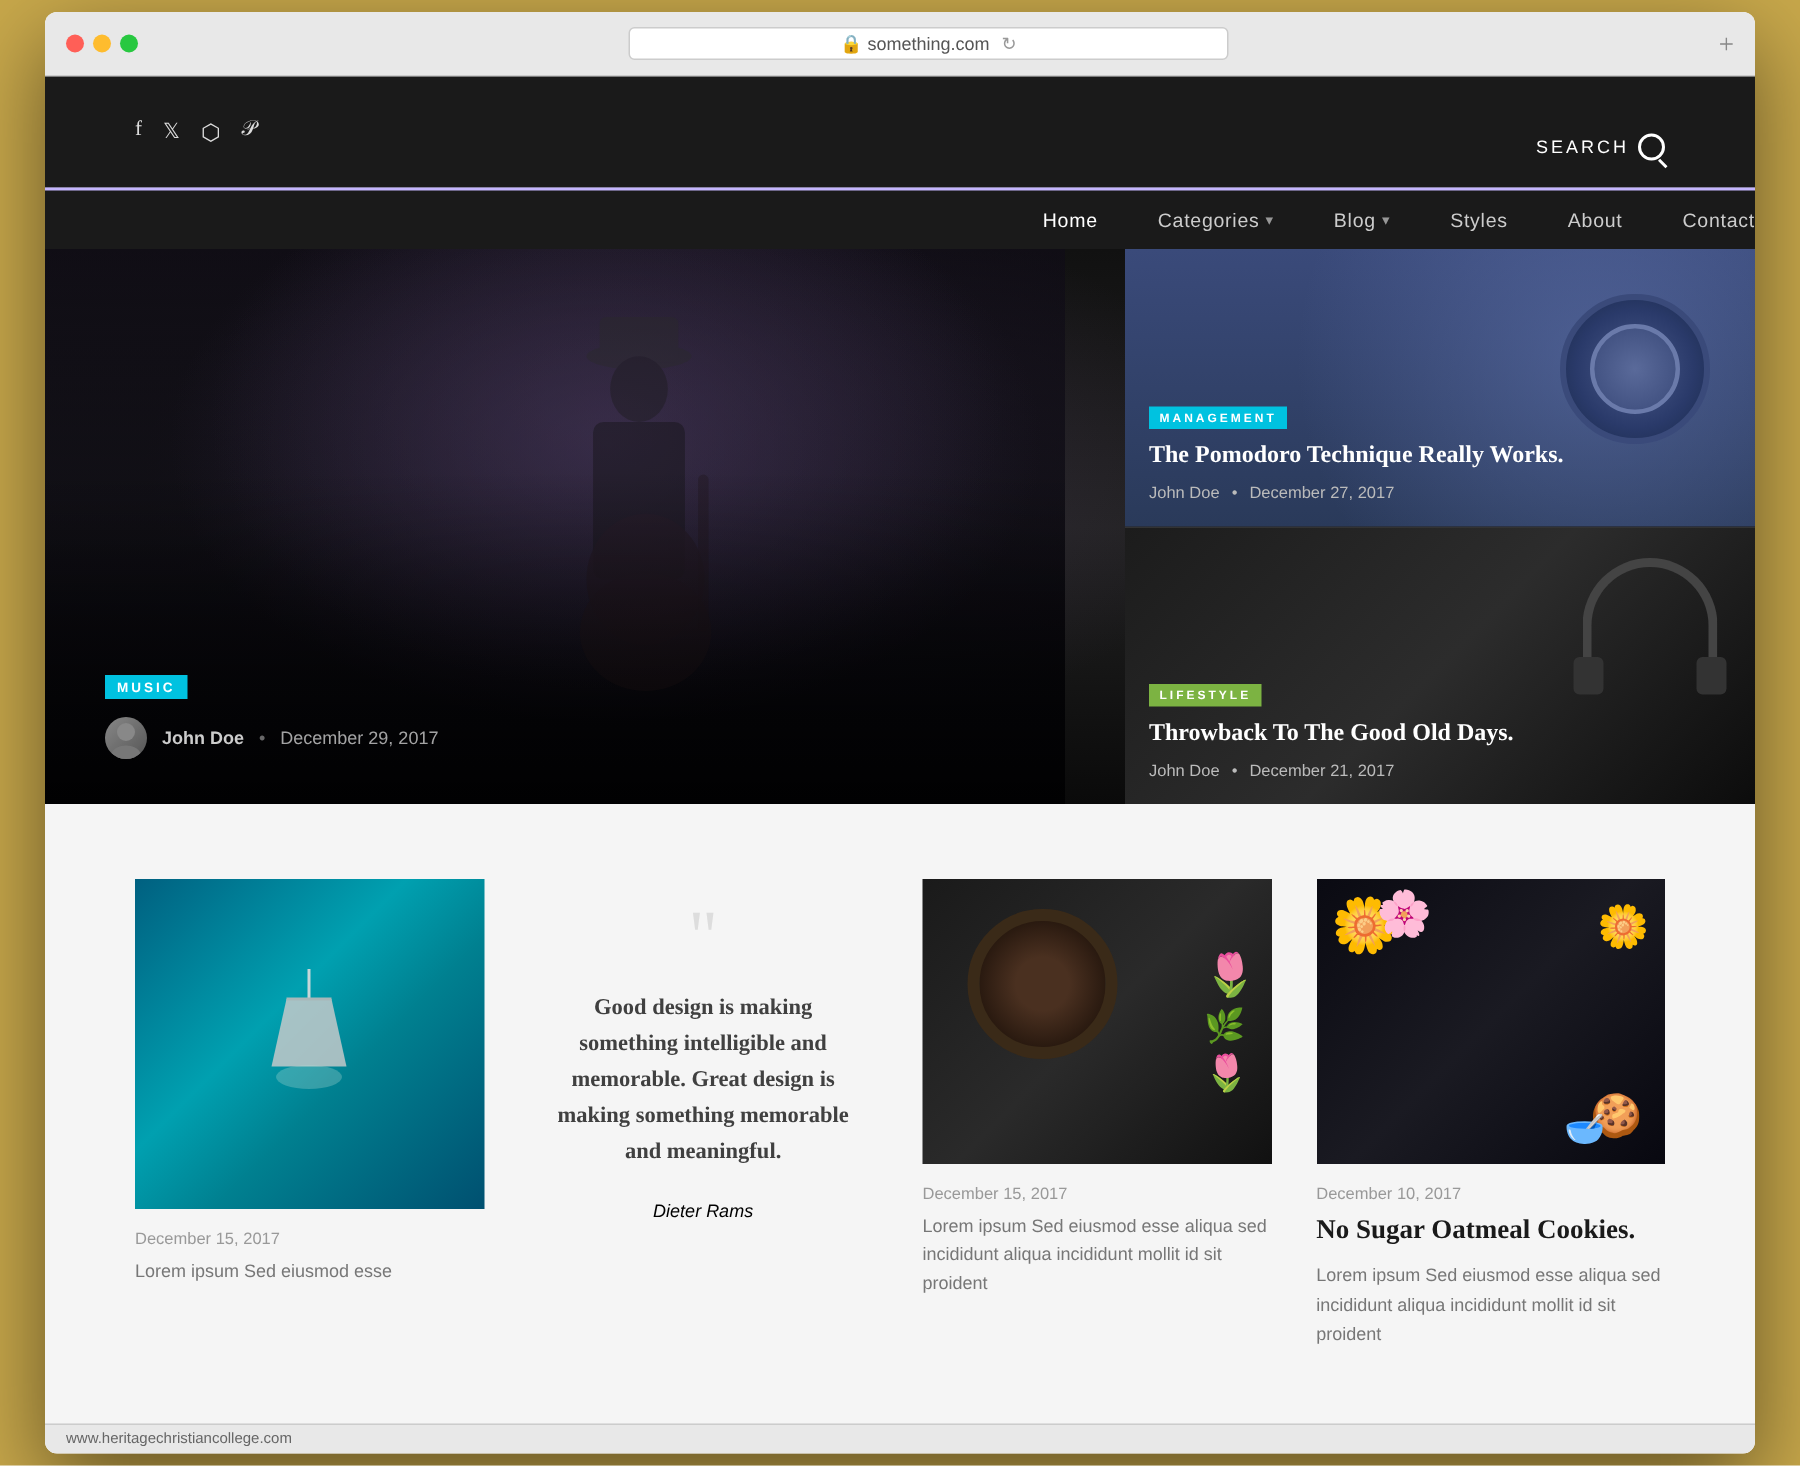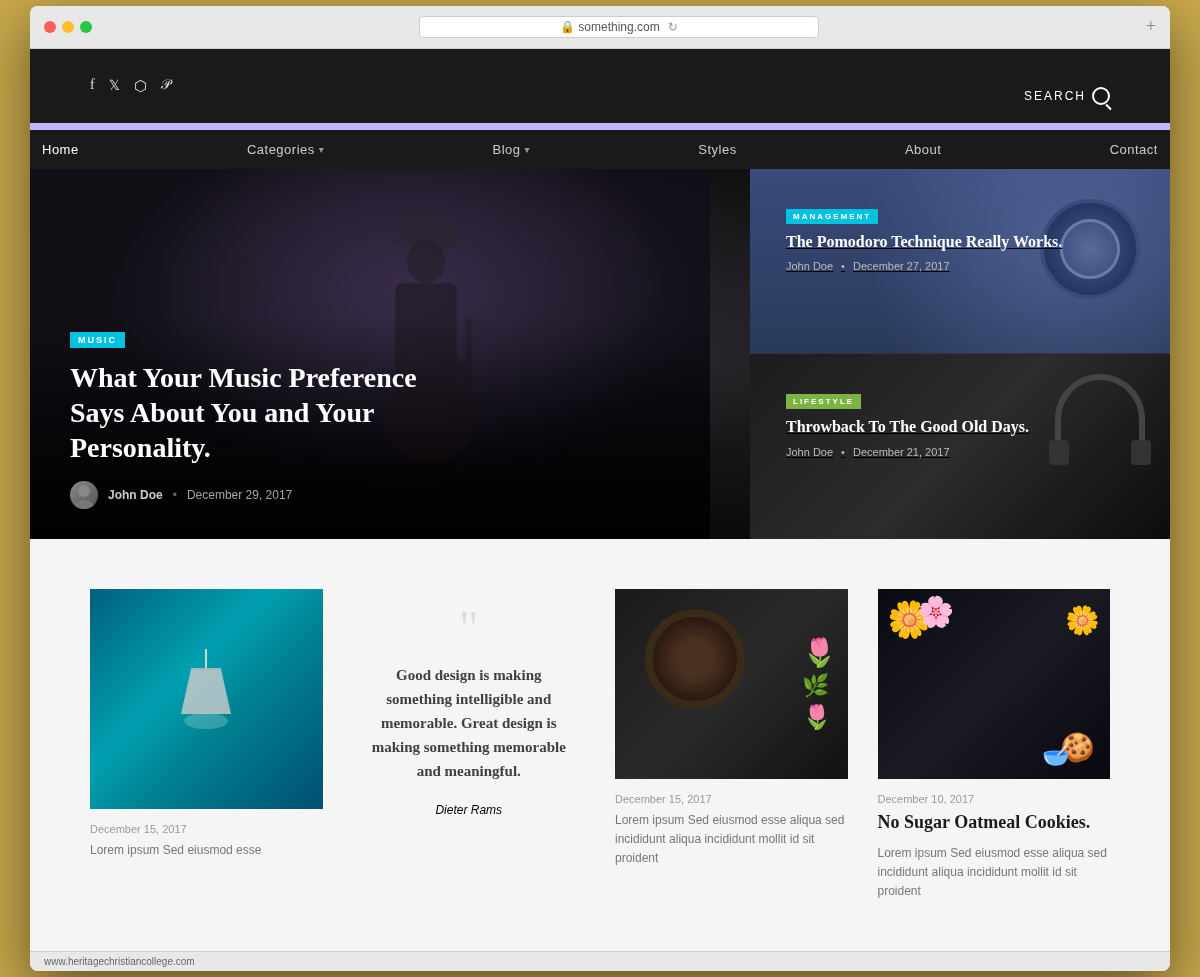--- a/index.html
+++ b/index.html
@@ -110,24 +110,24 @@
       bottom: -5px;
       right: -4px;
       width: 7px;
       height: 2px;
       background: #fff;
       transform: rotate(45deg);
     }
     
     .site-nav {
       background: #1a1a1a;
-      border-top: 7px solid #c4b5fd;
-      padding: 12px 12px;
-      display: flex;
-      justify-content: space-between;
+      border-top: 2px solid #c4b5fd;
+      padding: 12px 0;
+      display: flex;
+      justify-content: flex-end;
       gap: 40px;
     }
     .nav-item {
       color: #ccc;
       text-decoration: none;
       font-size: 13px;
       font-family: Arial, sans-serif;
       letter-spacing: 0.5px;
       display: flex;
       align-items: center;
@@ -219,22 +219,22 @@
     .hero-sidebar {
       display: flex;
       flex-direction: column;
     }
     .side-article {
       flex: 1;
       position: relative;
       overflow: hidden;
       display: flex;
       flex-direction: column;
-      padding: 36px;
-      text-decoration: underline;
+      justify-content: flex-end;
+      padding: 16px;
     }
     .side-article:first-child {
       background: linear-gradient(to bottom, rgba(40,50,80,0.2), rgba(20,25,50,0.9)),
                   linear-gradient(135deg, #2a3a5a 0%, #3a4a6a 50%, #1a2a4a 100%);
       border-bottom: 1px solid #333;
     }
     .side-article:last-child {
       background: linear-gradient(to bottom, rgba(20,20,20,0.2), rgba(5,5,5,0.95)),
                   linear-gradient(135deg, #1a1a1a 0%, #2a2a2a 50%, #111 100%);
     }
@@ -468,21 +468,20 @@
           <rect x="115" y="110" width="70" height="120" rx="8" fill="#111"></rect>
 
           <ellipse cx="155" cy="230" rx="45" ry="50" fill="#1a1010" opacity="0.8"></ellipse>
           <ellipse cx="155" cy="270" rx="50" ry="45" fill="#1a1010" opacity="0.8"></ellipse>
 
           <rect x="195" y="150" width="8" height="120" rx="4" fill="#1a1010" opacity="0.7"></rect>
         </svg>
       </div>
       <div class="hero-content">
         <span class="category-badge">MUSIC</span>
-        <h1 class="hero-title">What Your Music Preference Says About You and Your Personality.</h1>
         <div class="hero-meta">
           <div class="hero-avatar">
             <svg viewBox="0 0 28 28" width="28" height="28">
               <circle cx="14" cy="10" r="6" fill="#888"></circle>
               <ellipse cx="14" cy="26" rx="10" ry="7" fill="#777"></ellipse>
             </svg>
           </div>
           <span class="hero-author">John Doe</span>
           <span class="hero-dot">•</span>
           <span class="hero-date">December 29, 2017</span>

